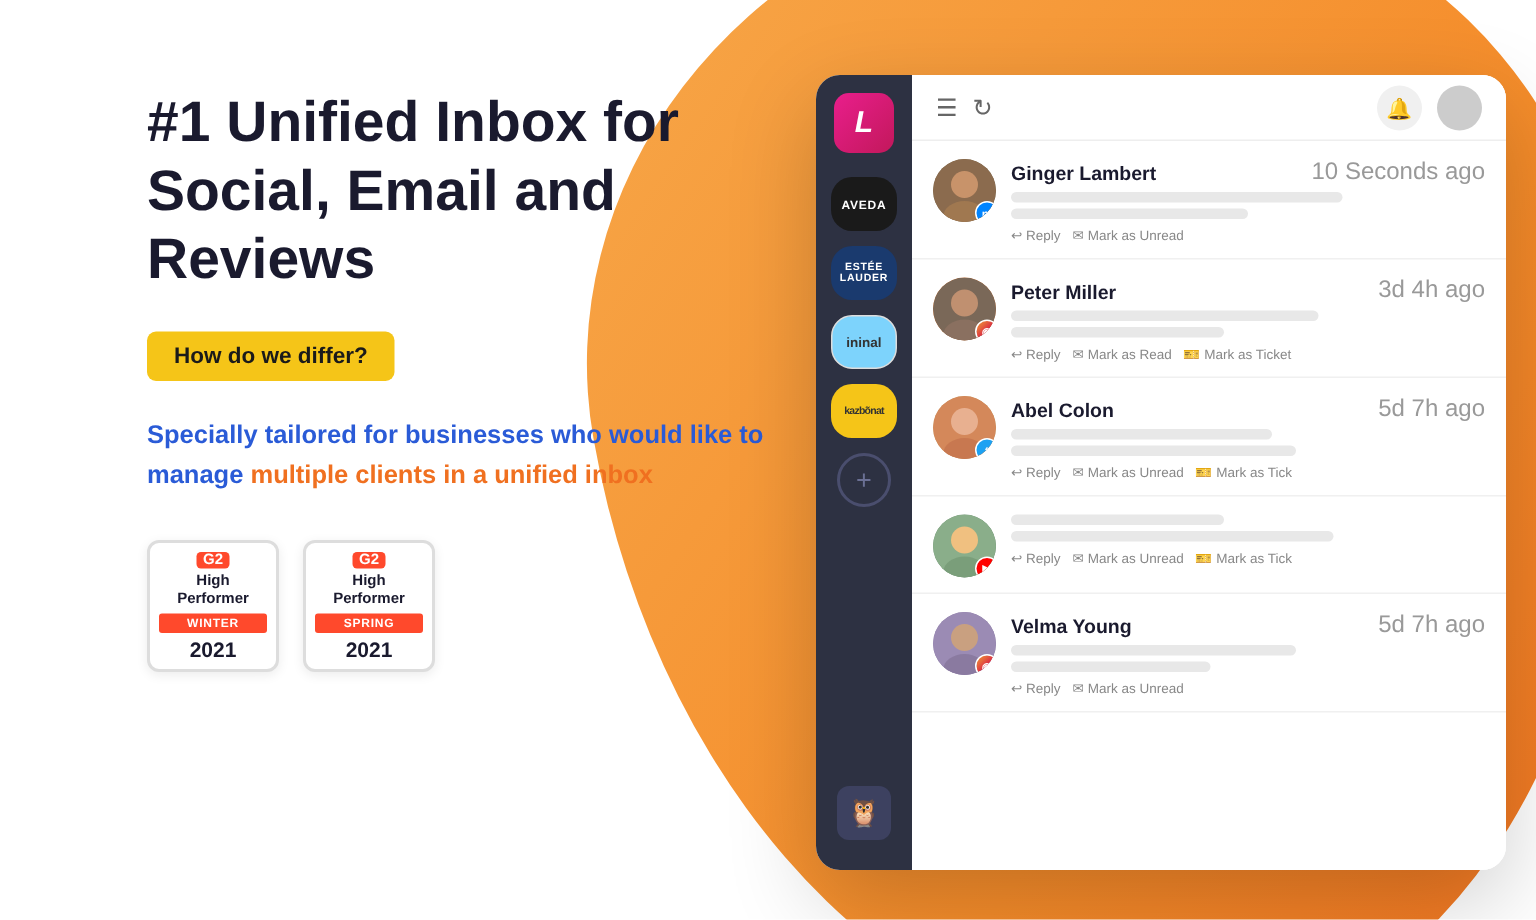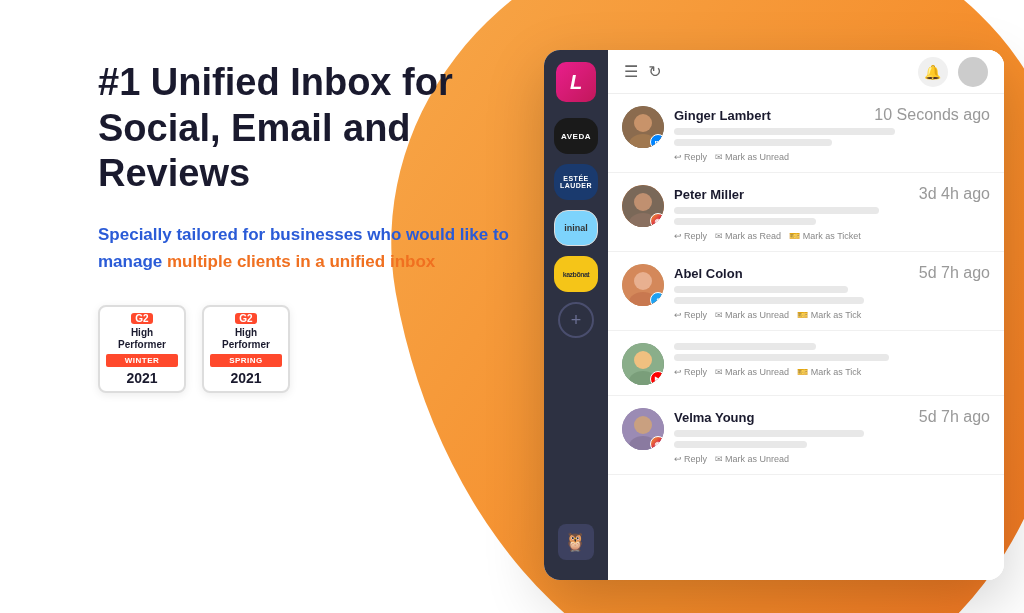--- a/index.html
+++ b/index.html
@@ -383,20 +383,21 @@
     }
   </style>
 </head>
 <body>
 
 <div class="blob-bg"></div>
 
 <div class="left-section">
   <h1 class="main-heading">#1 Unified Inbox for Social, Email and Reviews</h1>
 
+  <button class="differ-btn">How do we differ?</button>
 
   <p class="subtitle">
     <span>Specially tailored for businesses who would like to manage </span><span class="highlight">multiple clients in a unified inbox</span>
   </p>
 
   <div class="badges-row">
     <div class="badge">
       <div class="badge-g2-icon">G2</div>
       <div class="badge-title">High<br>Performer</div>
       <div class="badge-ribbon">WINTER</div>

